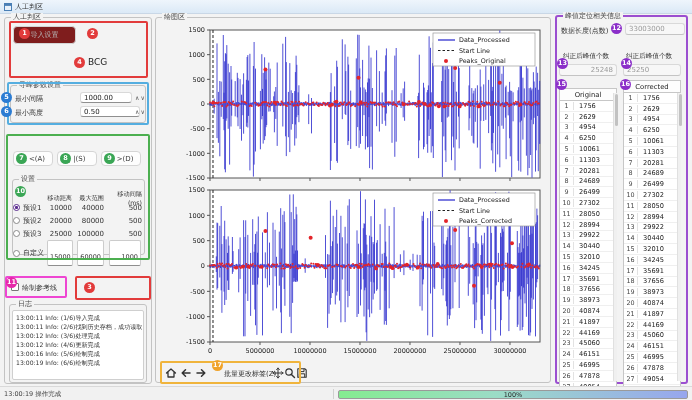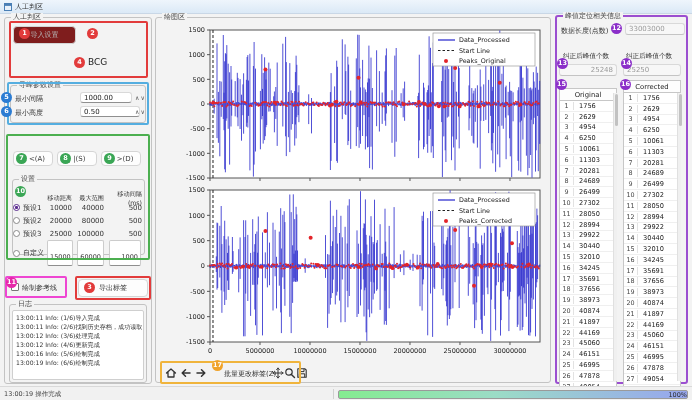--- a/index.html
+++ b/index.html
@@ -42,21 +42,21 @@
   .cv{text-align:right;padding-right:3px;}
   .mini-input{border:1px solid #cccccc;border-bottom-color:#8f8f8f;background:#fff;height:10px;
               line-height:9px;text-align:right;padding:12px 2px;border-radius:2px;margin-left:2px;font-size:6.5px;}
   .checkbox{position:absolute;width:8px;height:8px;border:1px solid #777;border-radius:1px;background:#fff;}
   .logbox{position:absolute;background:#fff;border:1px solid #cfcfcf;border-radius:2px;padding:2px 3px;overflow:hidden;}
   .logline{font-size:6.1px;line-height:9px;color:#333;white-space:nowrap;}
   .statusbar{position:absolute;left:0;right:0;bottom:0;height:14px;background:#f1f1f1;
              border-top:1px solid #d9d9d9;}
   .progress{position:absolute;border:1px solid #9a9a9a;border-radius:2px;
             background:linear-gradient(90deg,#84ec90 0%,#9bdcc6 45%,#97a6ee 100%);
-            display:flex;align-items:center;justify-content:flex-end;font-size:6.5px;color:#2a2a2a;}
+            display:flex;align-items:center;justify-content:center;font-size:6.5px;color:#2a2a2a;}
   .ptable{position:absolute;background:#fff;border:1px solid #c7c7c7;display:flex;flex-direction:column;overflow:hidden;}
   .thead{height:12px;border-bottom:1px solid #c7c7c7;display:flex;align-items:center;justify-content:center;
          font-size:6.8px;color:#222;flex:none;background:#fdfdfd;}
   .trow{display:flex;height:10.8px;flex:none;align-items:center;border-bottom:1px solid #efefef;}
   .tnum{width:14px;flex:none;text-align:center;font-size:6.4px;color:#444;border-right:1px solid #e2e2e2;}
   .tval{flex:1;padding-left:5px;font-size:6.6px;color:#222;}
   .scrollbar{position:absolute;width:4px;background:#f0f0f0;border-left:1px solid #e0e0e0;}
   .thumb{position:absolute;left:0.5px;width:3px;height:32px;background:#c2c2c2;border-radius:2px;top:1px;}
   .ticon{position:absolute;width:13px;height:14px;display:flex;align-items:center;justify-content:center;}
   .ticon svg{display:block;}
@@ -163,23 +163,20 @@
           <div class="mini-input" style="width:32px;">1000</div>
         </div>
     </div>
   </div>
 
   <div class="hl hl-magenta" style="left:5px;top:276px;width:62px;height:22px;"></div>
   <span class="checkbox" style="left:11px;top:283px;"></span>
   <div class="lbl" style="left:22px;top:283px;">绘制参考线</div>
 
   <div class="hl hl-red" style="left:75px;top:276px;width:76px;height:24px;"></div>
-  <div class="btn" style="left:78px;top:279px;width:70px;height:18px;">
-    <span>导出标签</span>
-  </div>
 
   <div class="groupbox" style="left:9px;top:304px;width:138px;height:79px;">
     <span class="gb-label">日志</span>
   </div>
   <div class="logbox" style="left:12px;top:310px;width:132px;height:70px;" id="log-box">
       <div class="logline">13:00:11 Info: (1/6)导入完成</div>
       <div class="logline">13:00:11 Info: (2/6)找到历史存档，成功读取</div>
       <div class="logline">13:00:12 Info: (3/6)处理完成</div>
       <div class="logline">13:00:12 Info: (4/6)更新完成</div>
       <div class="logline">13:00:16 Info: (5/6)绘制完成</div>

